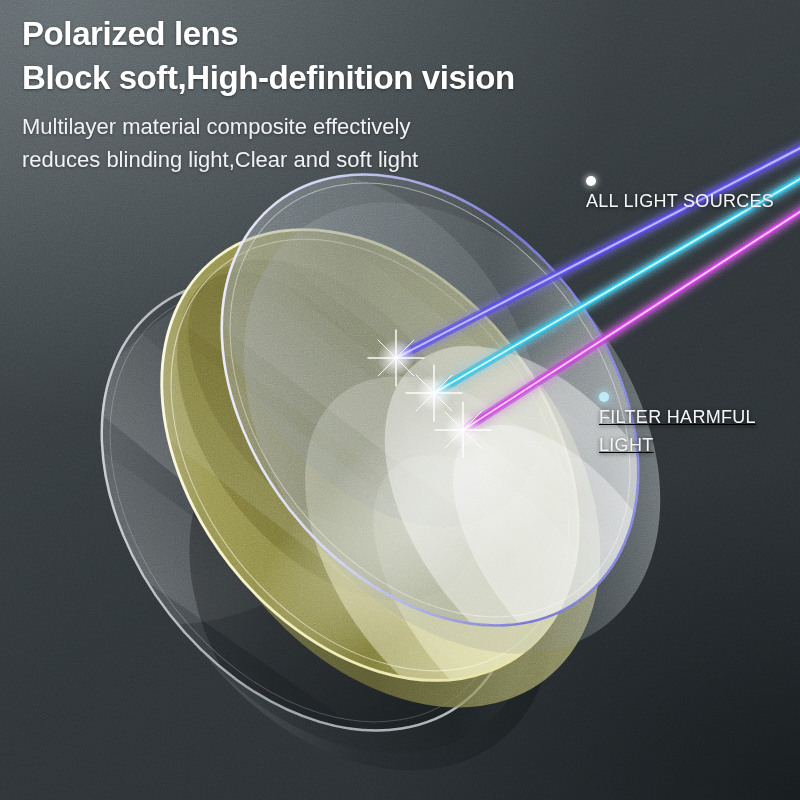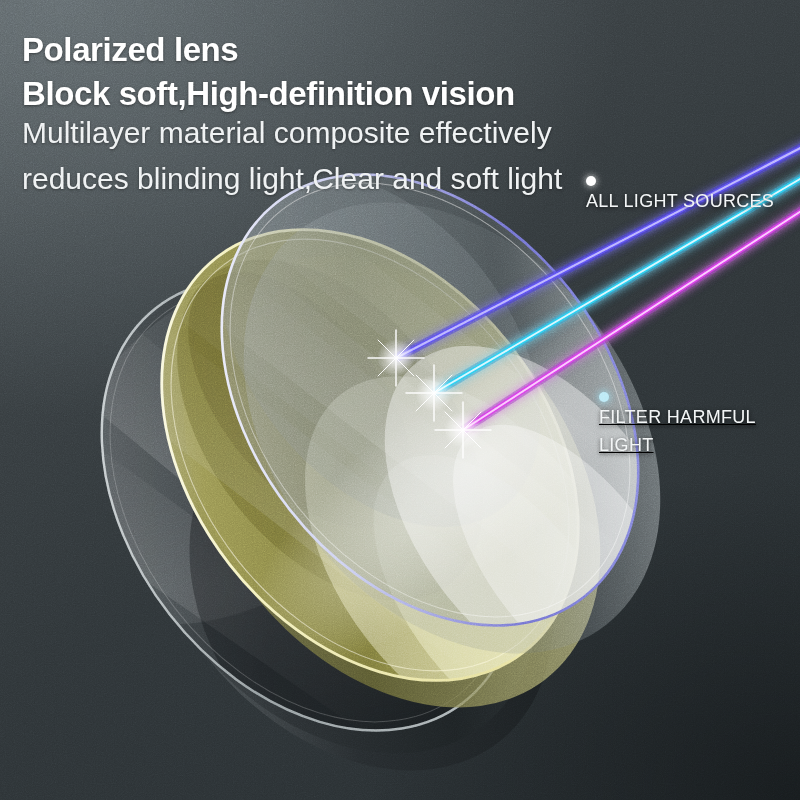--- a/index.html
+++ b/index.html
@@ -17,35 +17,35 @@
   }
   
   #noise{
     position:absolute;inset:0;
     opacity:.40;
     mix-blend-mode:overlay;
     pointer-events:none;
     z-index:60;
   }
   
-  .head-wrap{position:absolute;left:22px;top:28px;z-index:40;}
+  .head-wrap{position:absolute;left:22px;top:12px;z-index:40;}
   .h-line{
     color:#ffffff;
     font-weight:700;
     font-size:33px;
     line-height:1.32;
     letter-spacing:-0.4px;
     white-space:nowrap;
     text-shadow:0 1px 3px rgba(0,0,0,.45);
   }
   .sub-wrap{position:absolute;left:22px;top:110px;z-index:40;}
   .s-line{
     color:#eef1f2;
     font-weight:400;
-    font-size:30px;
+    font-size:22px;
     line-height:1.52;
     letter-spacing:0.0px;
     white-space:nowrap;
     text-shadow:0 1px 3px rgba(0,0,0,.4);
   }
   
   #lensstack{position:absolute;inset:0;z-index:10;}
   #beams{position:absolute;inset:0;z-index:30;pointer-events:none;}
   
   .callout{position:absolute;z-index:45;}

